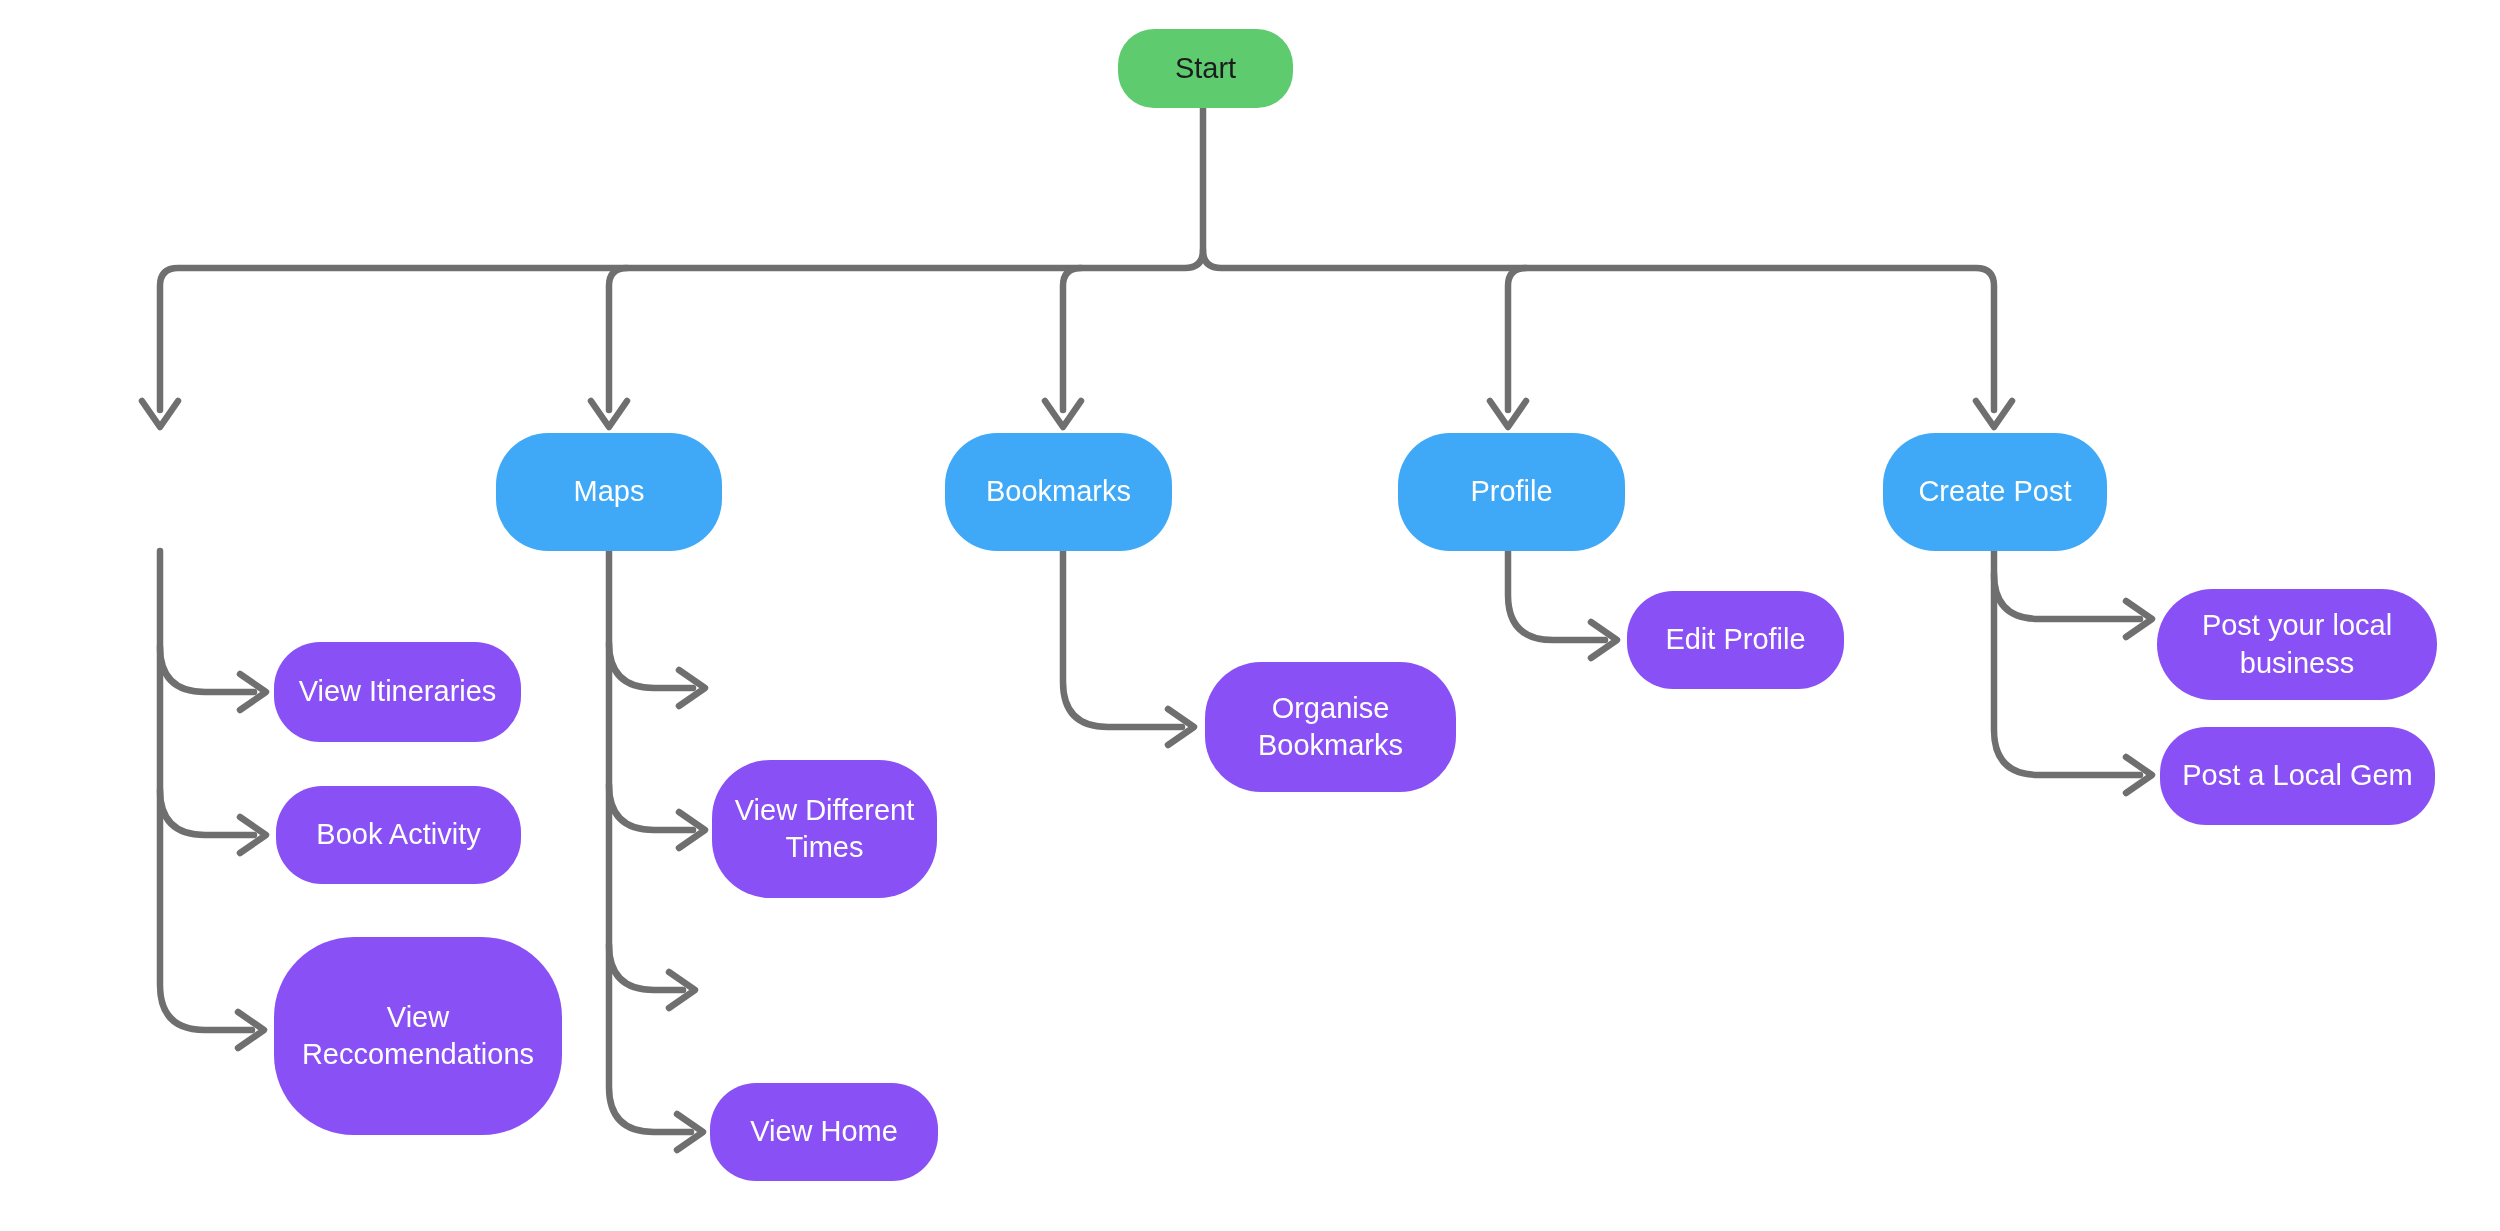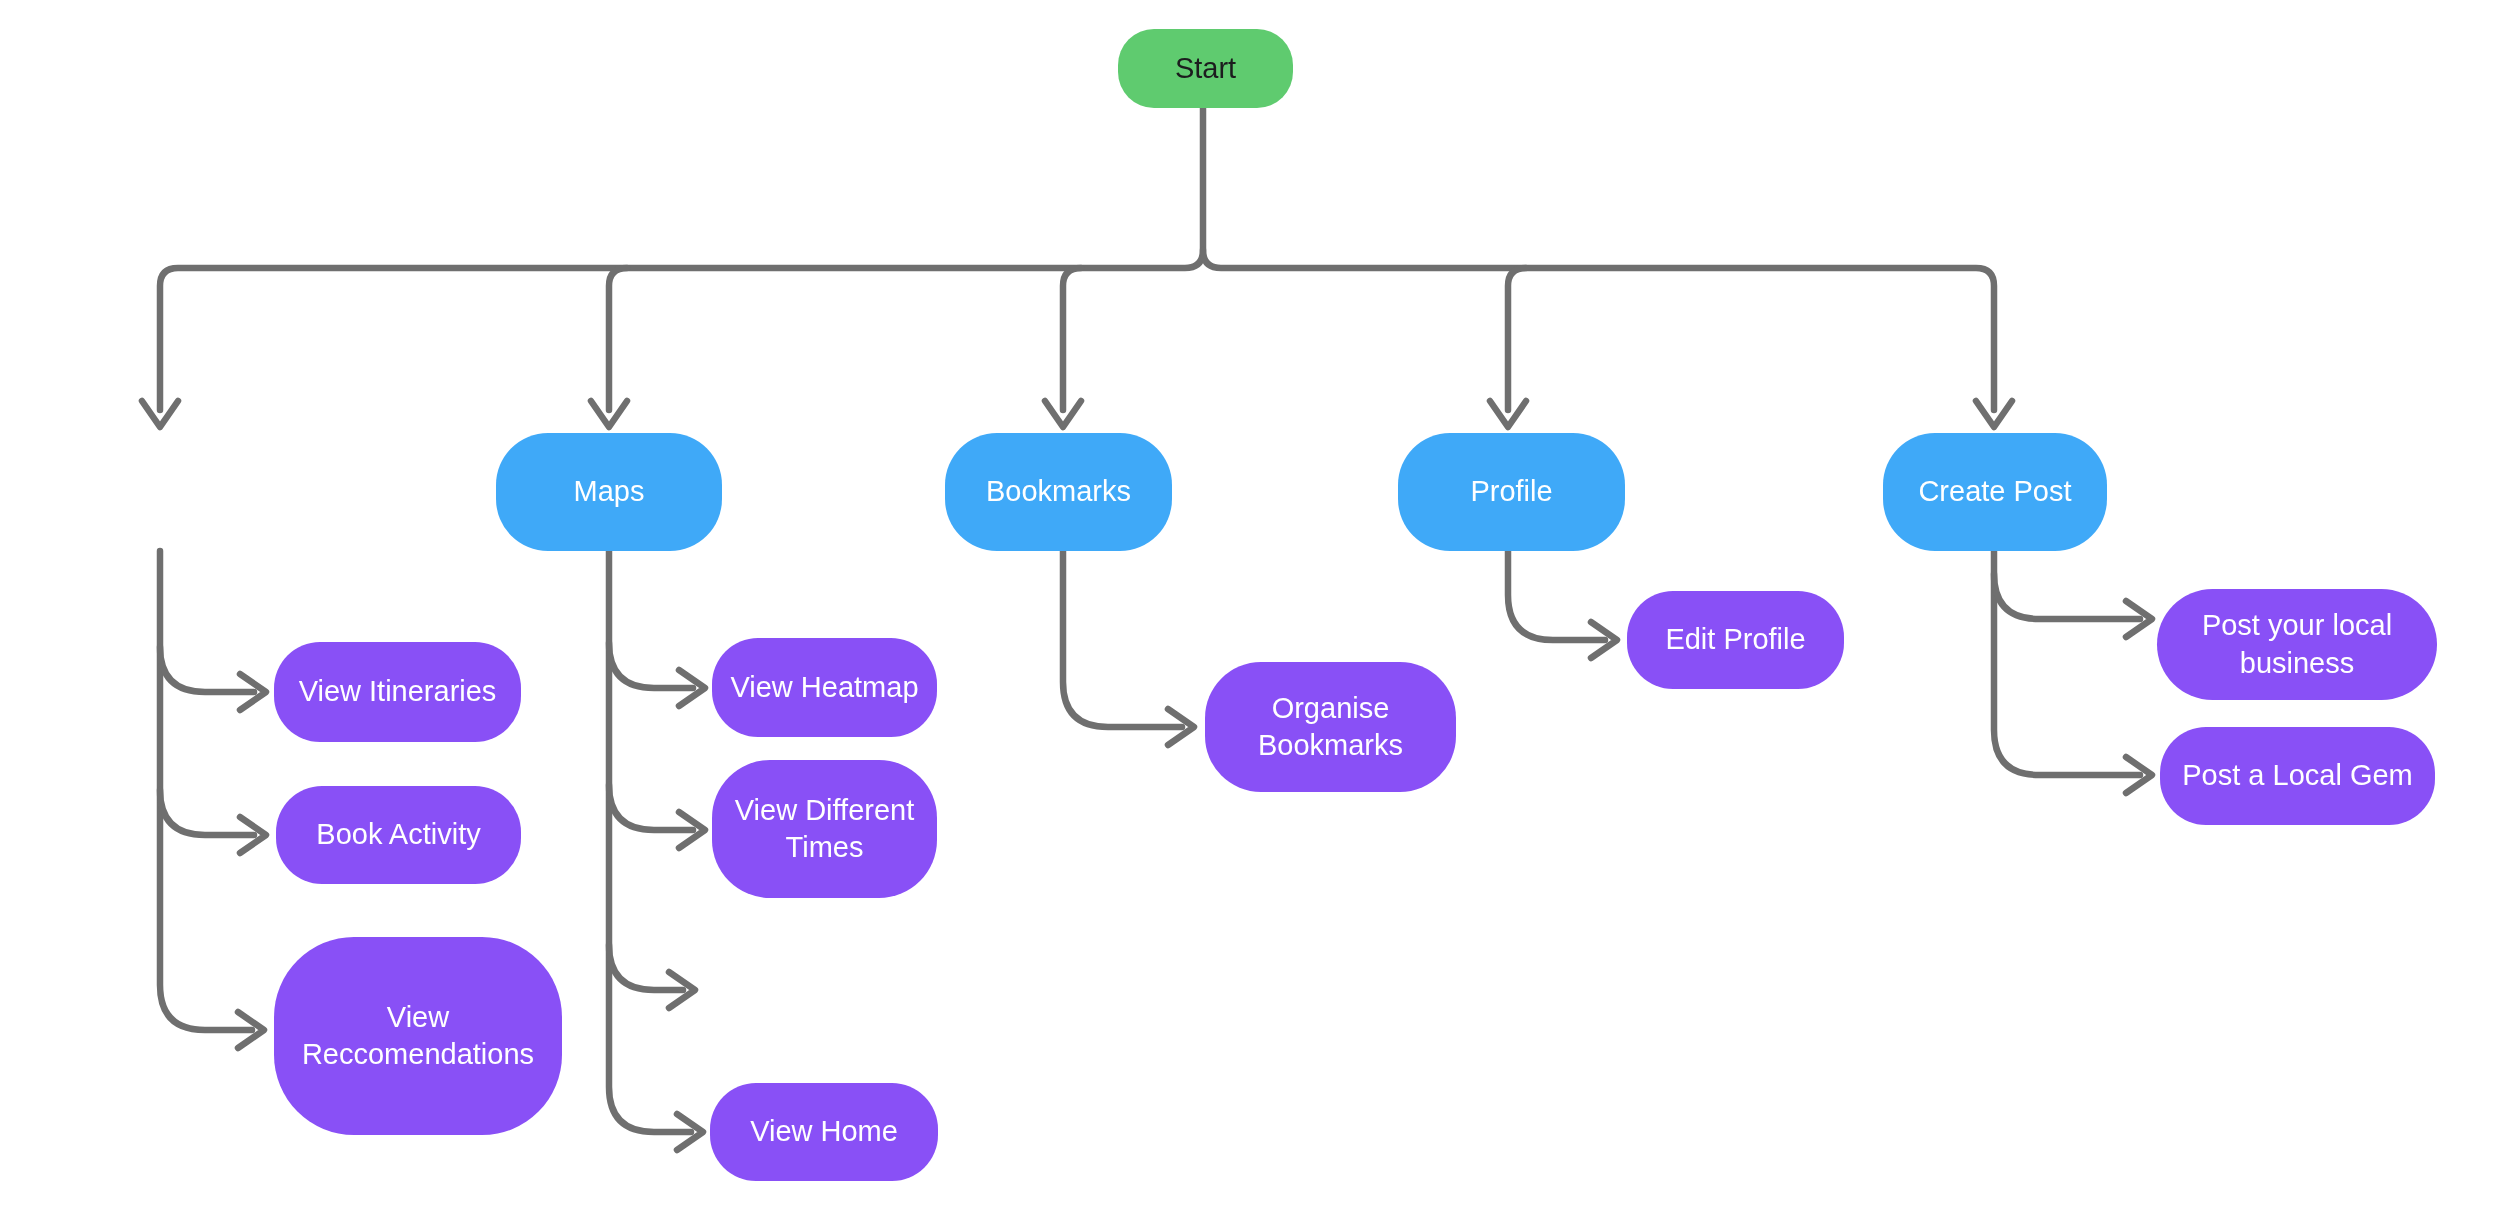--- a/index.html
+++ b/index.html
@@ -128,23 +128,20 @@
   </div>
 
   <div class="node node-secondary" style="left:276px;top:786px;width:245px;height:98px;">
     <span>Book Activity</span>
   </div>
 
   <div class="node node-secondary" style="left:274px;top:937px;width:288px;height:198px;border-radius:80px;">
     <span>View Reccomendations</span>
   </div>
 
-  <div class="node node-secondary" style="left:712px;top:638px;width:225px;height:99px;">
-    <span>View Heatmap</span>
-  </div>
 
   <div class="node node-secondary" style="left:712px;top:760px;width:225px;height:138px;border-radius:58px;">
     <span>View Different Times</span>
   </div>
 
 
   <div class="node node-secondary" style="left:710px;top:1083px;width:228px;height:98px;">
     <span>View Home</span>
   </div>
 

